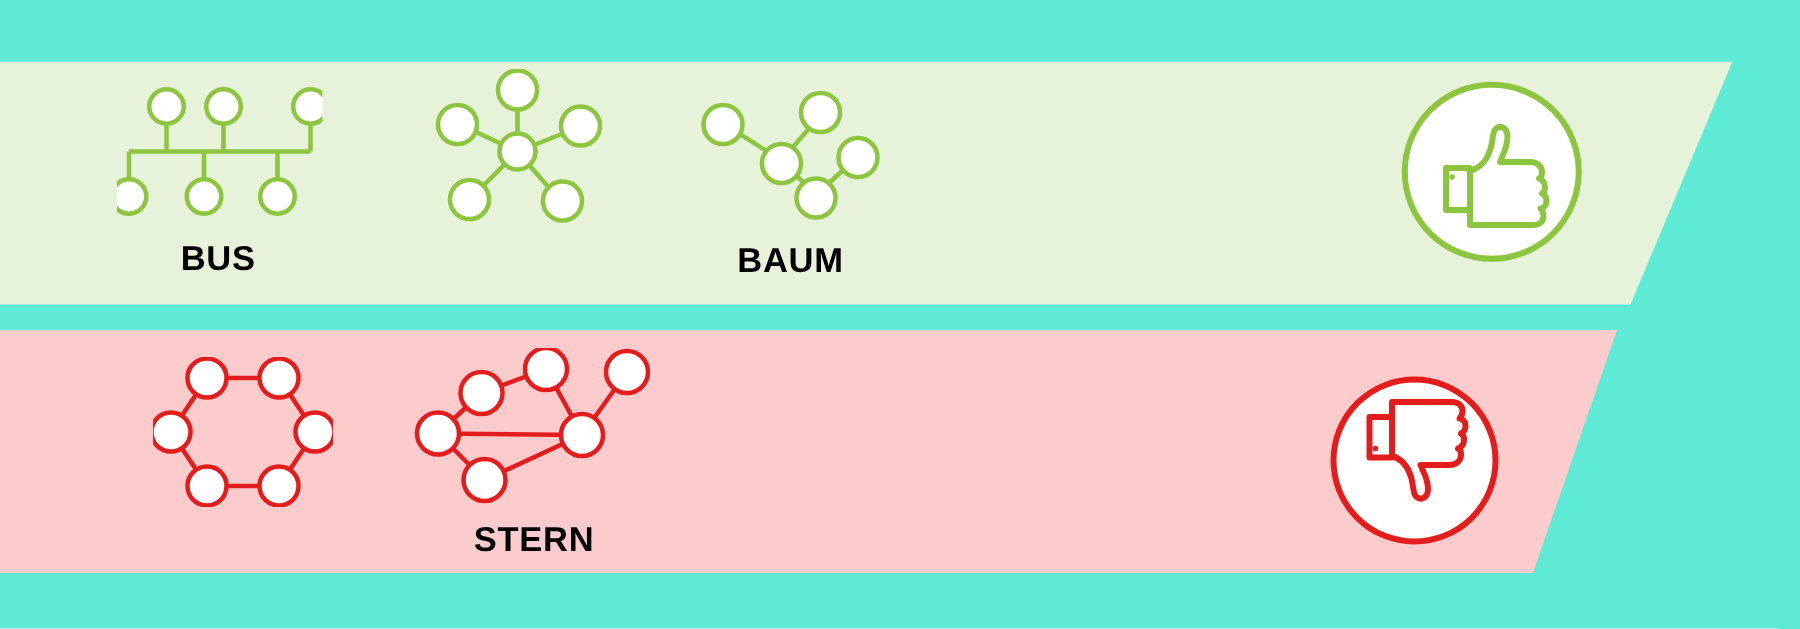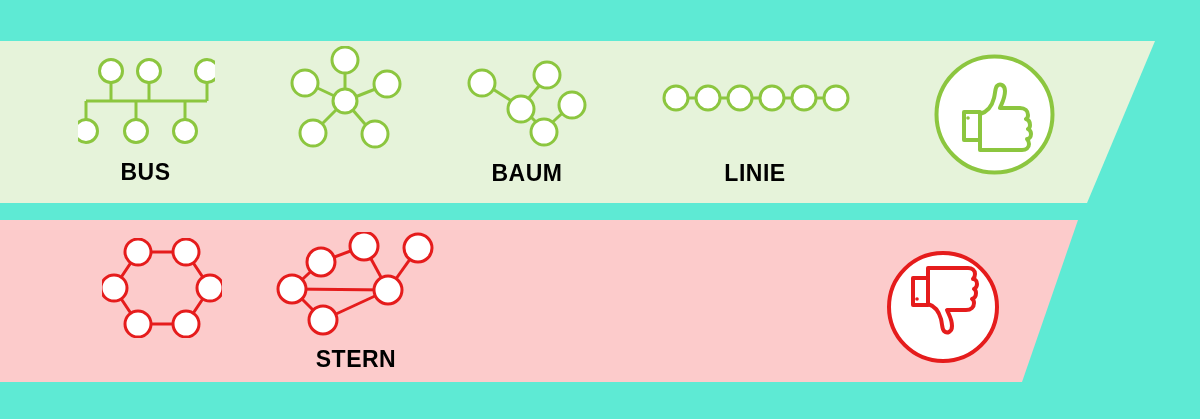--- a/index.html
+++ b/index.html
@@ -161,36 +161,20 @@
         <circle cx="16" cy="25" r="13"></circle>
         <circle cx="55" cy="51" r="13"></circle>
         <circle cx="81" cy="17" r="13"></circle>
         <circle cx="78" cy="74" r="13"></circle>
         <circle cx="106" cy="47" r="13"></circle>
       </g>
     </svg>
     <div class="topo-label">BAUM</div>
   </div>
 
-  <div class="topo cell-linie">
-    <svg class="topo-figure" width="192" height="40" viewBox="0 0 192 40">
-      <g fill="none" stroke="#8cc63f" stroke-width="3">
-        <line x1="16" y1="20" x2="176" y2="20"></line>
-      </g>
-      <g fill="#ffffff" stroke="#8cc63f" stroke-width="3">
-        <circle cx="16" cy="20" r="12"></circle>
-        <circle cx="48" cy="20" r="12"></circle>
-        <circle cx="80" cy="20" r="12"></circle>
-        <circle cx="112" cy="20" r="12"></circle>
-        <circle cx="144" cy="20" r="12"></circle>
-        <circle cx="176" cy="20" r="12"></circle>
-      </g>
-    </svg>
-    <div class="topo-label">LINIE</div>
-  </div>
 
   <div class="verdict verdict-good">
     <svg width="125" height="125" viewBox="0 0 125 125">
       <circle cx="62.5" cy="62.5" r="58" fill="#ffffff" stroke="#8cc63f" stroke-width="4"></circle>
       <g fill="none" stroke="#8cc63f" stroke-width="4" stroke-linecap="round" stroke-linejoin="round">
 
         <path d="M32 60 h16 v28 h-16 z"></path>
         <circle cx="36" cy="66" r="1.8" fill="#8cc63f" stroke="none"></circle>
 
         <path d="M48 62 c7 -2 12 -8 14 -16 c1.5 -6 1 -10 3 -12 c3 -3 8 -1 8 5

